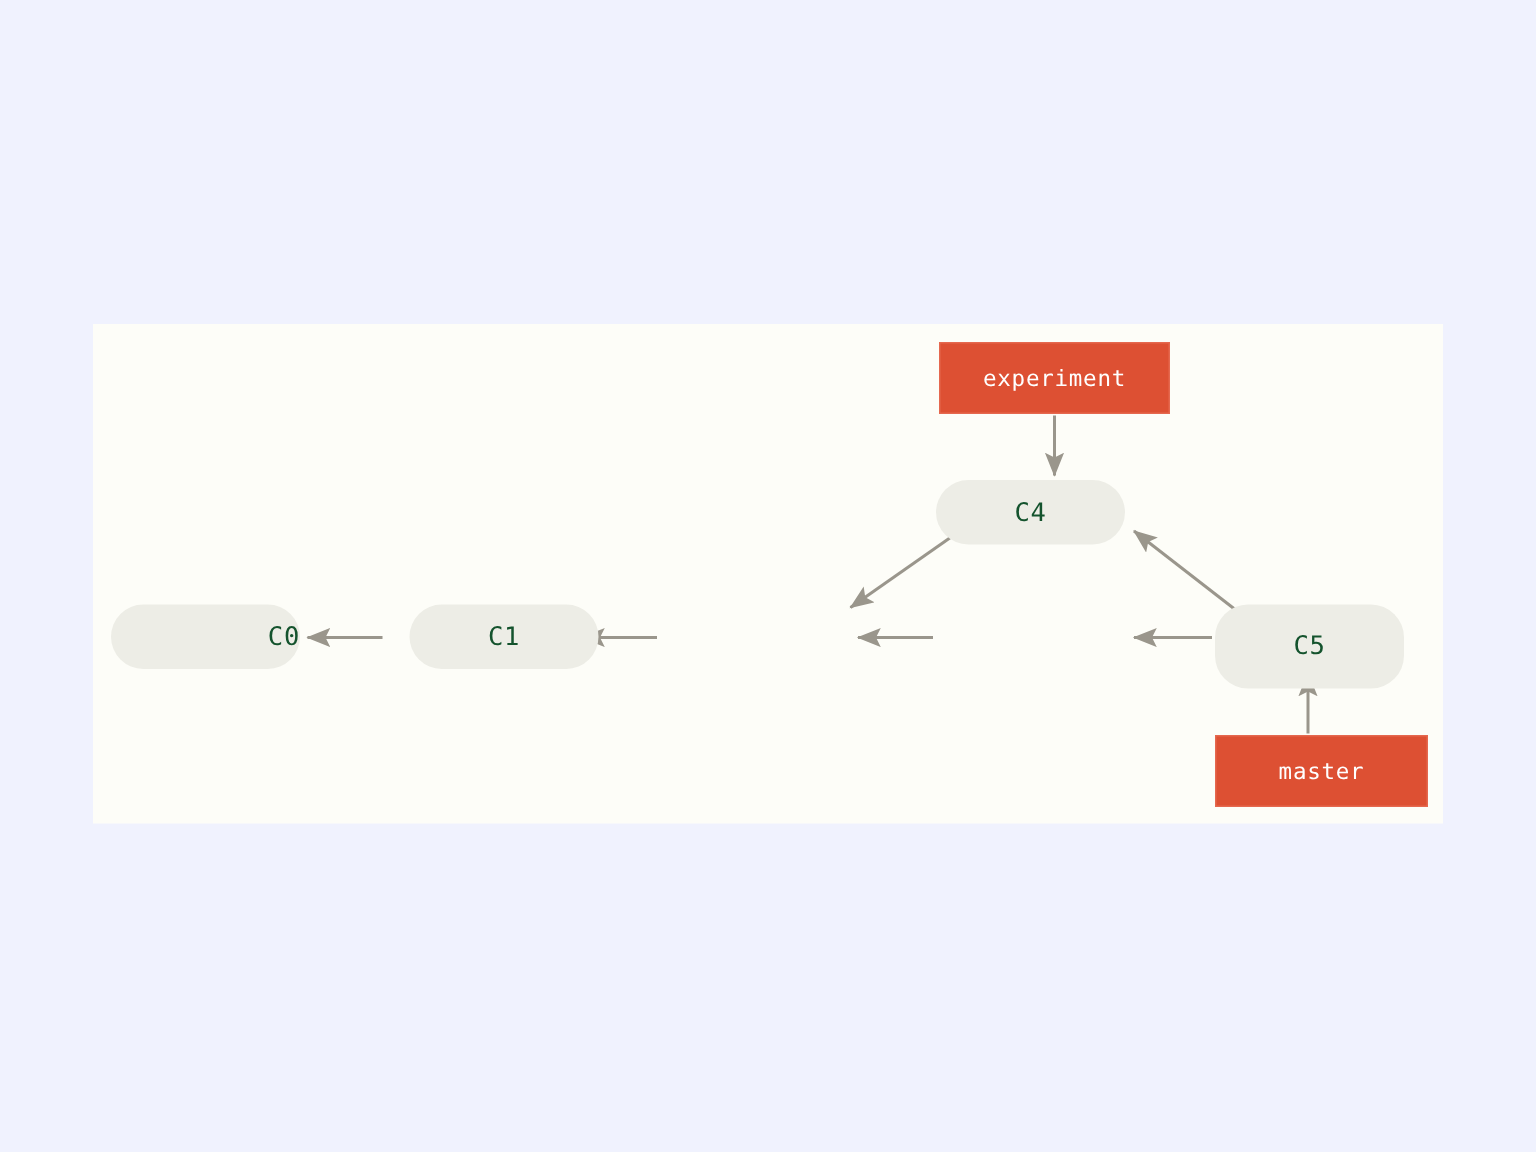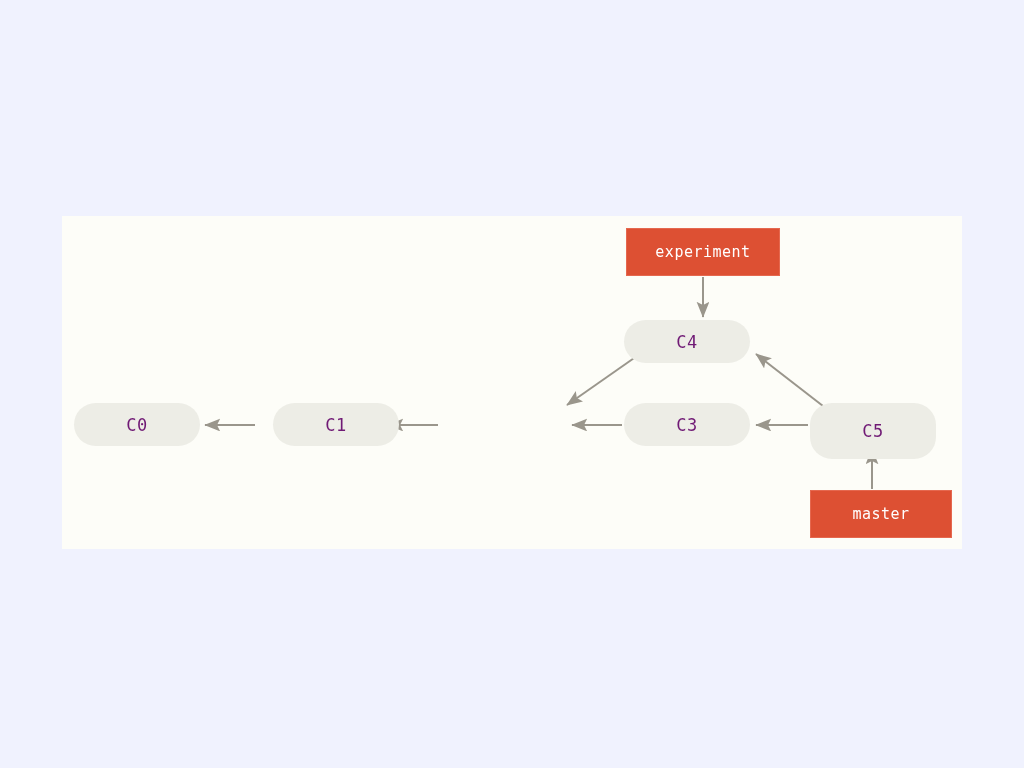--- a/index.html
+++ b/index.html
@@ -34,21 +34,21 @@
     height: 333px;
     overflow: visible;
   }
   .commit {
     position: absolute;
     background: #edede6;
     border-radius: 22px;
     display: flex;
     align-items: center;
     justify-content: center;
-    color: #701a75;
+    color: #14532d;
     font-family: "DejaVu Sans Mono", monospace;
     font-size: 17px;
     letter-spacing: 0.5px;
     box-sizing: border-box;
   }
   .branch-label {
     position: absolute;
     background: #dd5033;
     border: 1px solid #e5684f;
     display: flex;
@@ -84,28 +84,25 @@
 
       <line x1="575" y1="140" x2="505" y2="189" stroke="#9a968c" stroke-width="2" marker-end="url(#arrowhead)"></line>
 
       <line x1="761" y1="190" x2="694" y2="138" stroke="#9a968c" stroke-width="2" marker-end="url(#arrowhead)"></line>
 
       <line x1="641" y1="61" x2="641" y2="101" stroke="#9a968c" stroke-width="2" marker-end="url(#arrowhead)"></line>
 
       <line x1="810" y1="273" x2="810" y2="233" stroke="#9a968c" stroke-width="2" marker-end="url(#arrowhead)"></line>
     </svg>
 
-    <div class="commit" style="left:12px;  top:187px; width:126px; height:43px;">
+    <div class="commit" style="left:12px;  top:187px; width:126px; height:43px;justify-content:flex-end;">
       <span>C0</span>
     </div>
     <div class="commit" style="left:211px; top:187px; width:126px; height:43px;">
       <span>C1</span>
-    </div>
-    <div class="commit" style="left:562px; top:187px; width:126px; height:43px;">
-      <span>C3</span>
     </div>
     <div class="commit" style="left:562px; top:104px; width:126px; height:43px;">
       <span>C4</span>
     </div>
     <div class="commit" style="left:748px; top:187px; width:126px; height:56px;">
       <span>C5</span>
     </div>
 
     <div class="branch-label" style="left:564px; top:12px; width:154px; height:48px;">
       <span>experiment</span>

